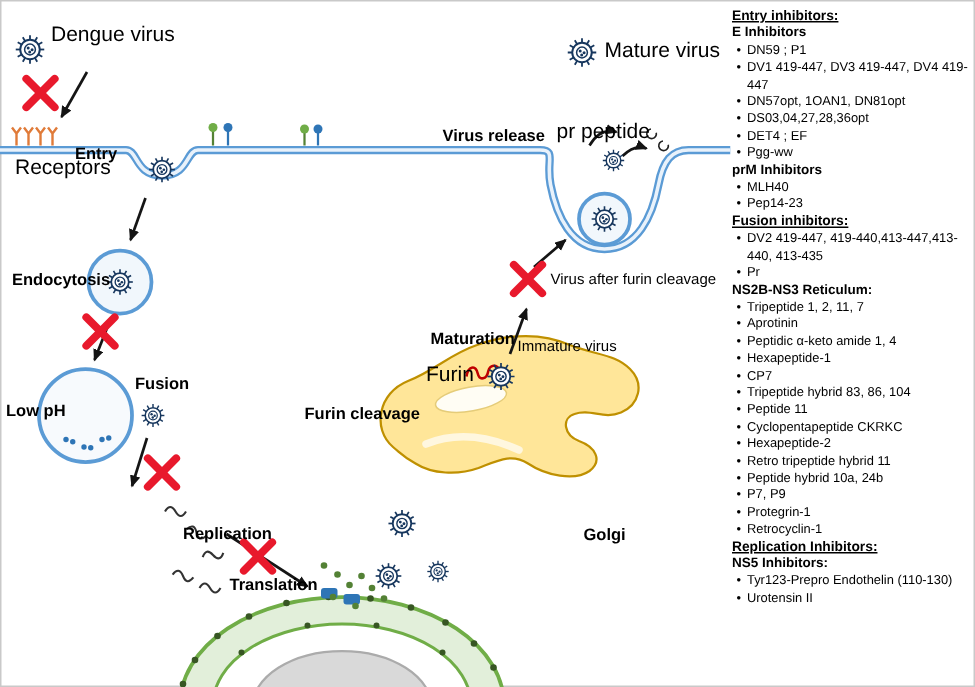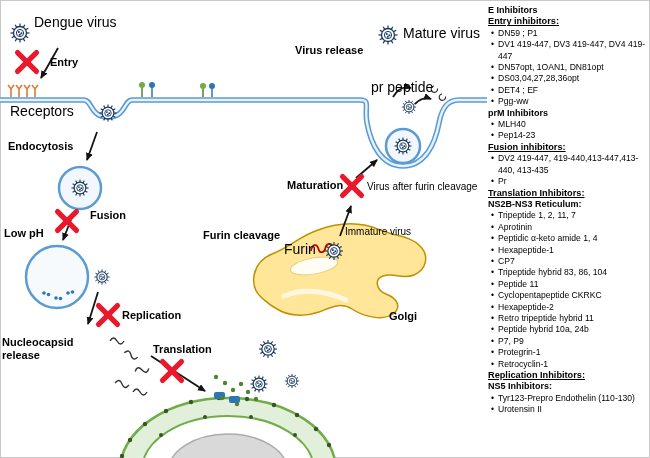--- a/index.html
+++ b/index.html
@@ -8,21 +8,21 @@
     position:relative; width:650px; height:458px; background:#fff;
     font-family:"Liberation Sans", sans-serif; overflow:hidden;
     outline:1px solid #c9c9c9; outline-offset:-1px;
   }
   svg.diagram { position:absolute; left:0; top:0; }
 
   
   .lbl { position:absolute; color:#000; white-space:nowrap; line-height:1.1; }
   .s9  { font-size:14px; }
   .s85 { font-size:10px; }
-  .b   { font-weight:bold; font-size:11px; }
+  .b   { font-weight:bold; font-size:11px;margin-top:41px; }
   .wrap{ white-space:normal; width:84px; line-height:1.15; }
 
   
   .panel { position:absolute; left:488px; top:5px; width:159px; color:#000; }
   .pl   { font-size:8.6px; line-height:11.4px; }
   .pl.h1 { font-weight:bold; text-decoration:underline; font-size:9.2px; margin-top:0; }
   .pl.h1:first-child { margin-top:0; }
   .pl.h2 { font-weight:bold; font-size:9px; }
   .pl.li { display:flex; }
   .pl.li .blt { flex:0 0 10px; padding-left:3px; }
@@ -202,26 +202,25 @@
   <div class="lbl b" style="left:8px;top:140px">Endocytosis</div>
   <div class="lbl b" style="left:90px;top:209px">Fusion</div>
   <div class="lbl b" style="left:4px;top:227px">Low pH</div>
   <div class="lbl b" style="left:287px;top:179px">Maturation</div>
   <div class="lbl s85" style="left:367px;top:181px">Virus after furin cleavage</div>
   <div class="lbl b" style="left:203px;top:229px">Furin cleavage</div>
   <div class="lbl s9" style="left:284px;top:242px">Furin</div>
   <div class="lbl s85" style="left:345px;top:226px">Immature virus</div>
   <div class="lbl b" style="left:122px;top:309px">Replication</div>
   <div class="lbl b" style="left:389px;top:310px">Golgi</div>
-  <div class="lbl b wrap" style="left:2px;top:336px">Nucleocapsid release</div>
   <div class="lbl b" style="left:153px;top:343px">Translation</div>
 
   <div class="panel">
+      <div class="pl h1">Entry inhibitors:</div>
       <div class="pl h2">E Inhibitors</div>
-      <div class="pl h1">Entry inhibitors:</div>
       <div class="pl li">
         <span class="blt">•</span>
         <span class="txt">DN59 ; P1</span>
       </div>
       <div class="pl li">
         <span class="blt">•</span>
         <span class="txt">DV1 419-447, DV3 419-447, DV4 419-447</span>
       </div>
       <div class="pl li">
         <span class="blt">•</span>
@@ -250,21 +249,20 @@
       </div>
       <div class="pl h1">Fusion inhibitors:</div>
       <div class="pl li">
         <span class="blt">•</span>
         <span class="txt">DV2 419-447, 419-440,413-447,413-440, 413-435</span>
       </div>
       <div class="pl li">
         <span class="blt">•</span>
         <span class="txt">Pr</span>
       </div>
-      <div class="pl h1">Translation Inhibitors:</div>
       <div class="pl h2">NS2B-NS3 Reticulum:</div>
       <div class="pl li">
         <span class="blt">•</span>
         <span class="txt">Tripeptide 1, 2, 11, 7</span>
       </div>
       <div class="pl li">
         <span class="blt">•</span>
         <span class="txt">Aprotinin</span>
       </div>
       <div class="pl li">

